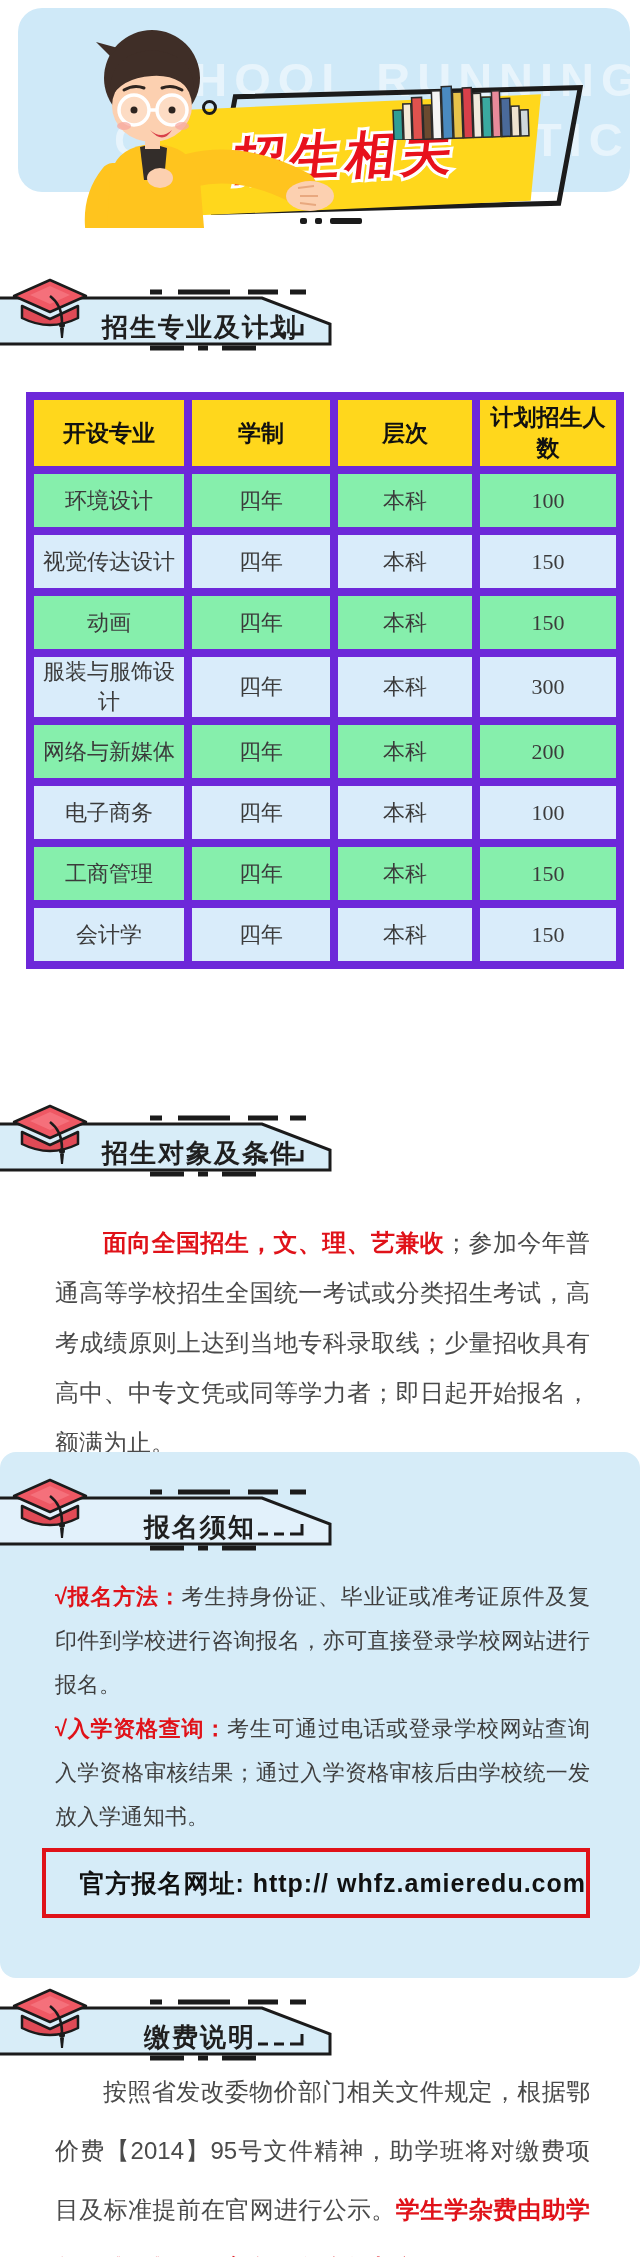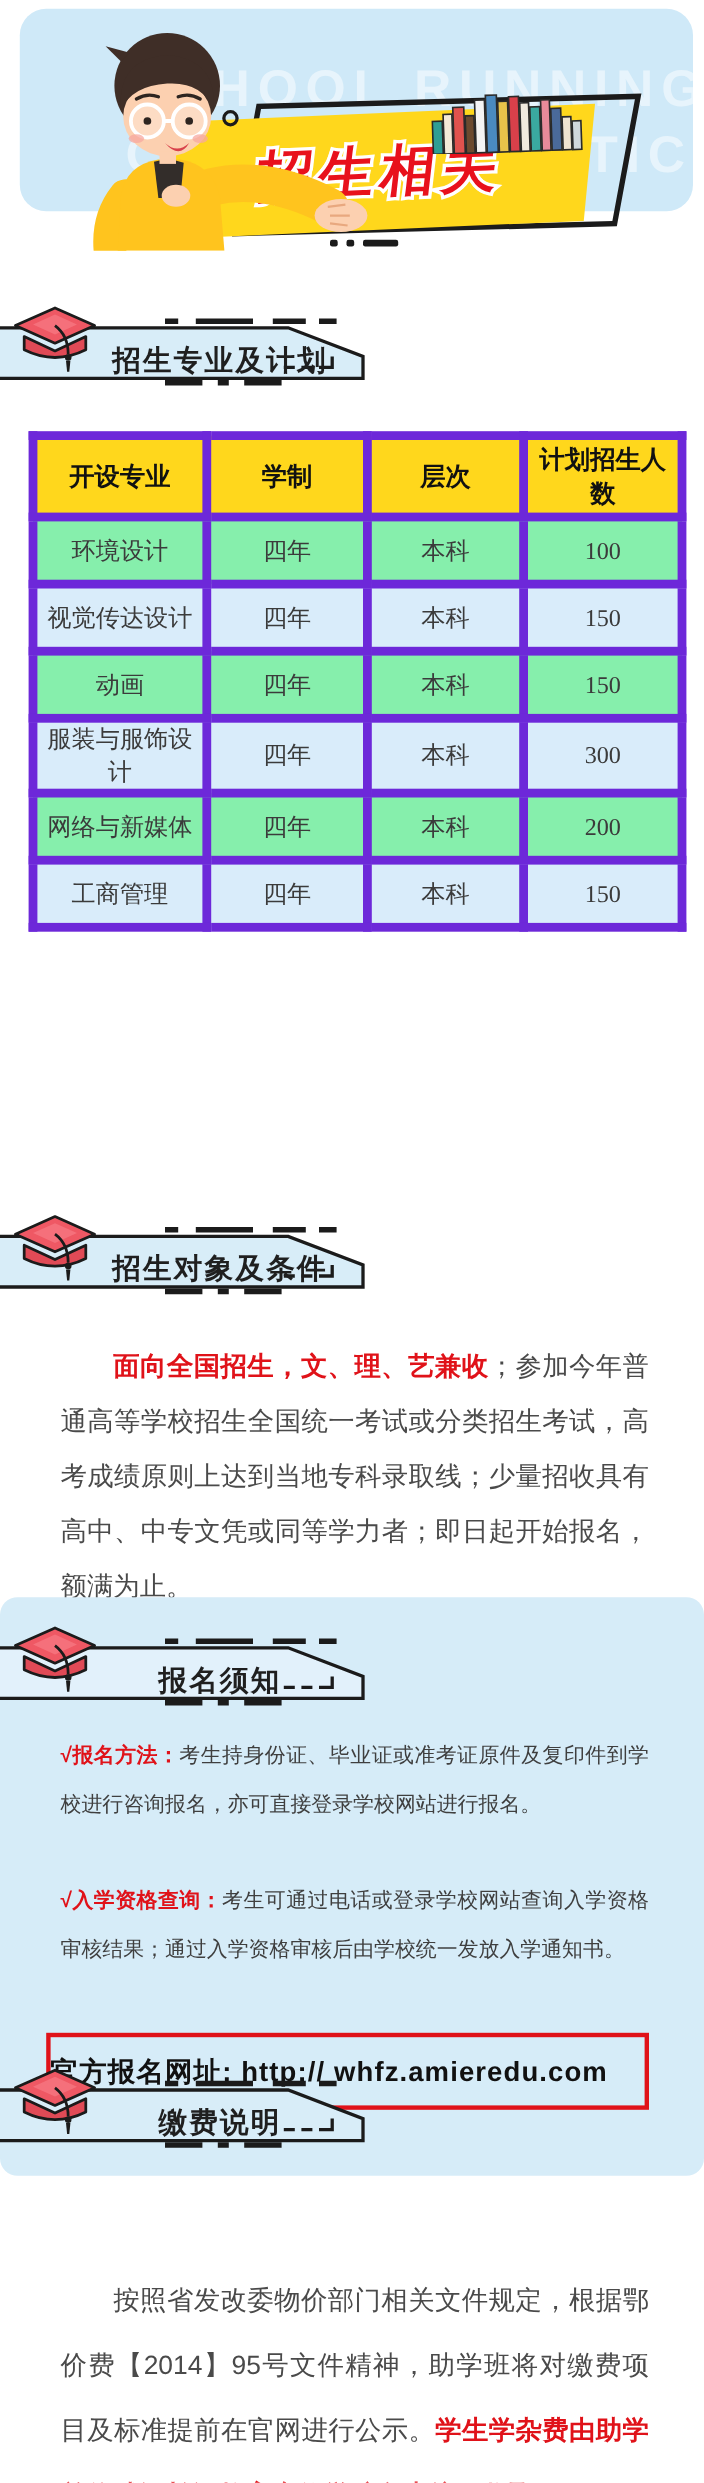--- a/index.html
+++ b/index.html
@@ -51,21 +51,21 @@
   .sec{position:absolute;left:0;width:370px;height:78px;}
   .sec .sec-banner{position:absolute;left:0;top:0;}
   .sec .cap{position:absolute;left:8px;top:-16px;z-index:2;}
   .sec .sec-title{
     position:absolute;left:95px;top:22px;width:210px;text-align:center;
     font-size:26px;font-weight:bold;letter-spacing:2px;color:#1f1f1f;white-space:nowrap;
   }
   .sec-plan{top:288px;}
   .sec-target{top:1114px;}
   .sec-notice{top:1488px;}
-  .sec-payment{top:1890px;font-family:Liberation Mono, monospace;}
+  .sec-payment{top:1998px;font-family:Liberation Mono, monospace;}
 
   
   .plan-table{
     position:absolute;left:26px;top:392px;width:590px;
     border-collapse:collapse;table-layout:fixed;
   }
   .plan-table th,.plan-table td{
     border:8px solid #6d28d9;text-align:center;vertical-align:middle;padding:0;
   }
   .plan-table th{
@@ -90,28 +90,28 @@
   .para-target{top:1218px;line-height:50px;}
   .para-payment{top:2062px;line-height:59px;}
 
   
   .notice-panel{
     position:absolute;left:0;top:1452px;width:640px;height:526px;
     background:var(--section-blue-panel,#d6ecf8);border-radius:16px;
   }
   .notice-item{
     position:absolute;left:55px;width:535px;margin:0;
-    font-size:19px;line-height:44px;color:#3f3f3f;text-align:justify;
+    font-size:22px;line-height:44px;color:#3f3f3f;text-align:justify;
   }
   .notice-1{top:1575px;}
   .notice-2{top:1707px;}
   .url-box{
     position:absolute;left:42px;top:1848px;width:548px;height:70px;
     border:4px solid var(--text-red,#e01219);box-sizing:border-box;
-    display:flex;align-items:center;justify-content:flex-start;
+    display:flex;align-items:center;justify-content:flex-end;
     font-size:25px;font-weight:bold;color:#111111;letter-spacing:1px;
   }
 </style>
 </head>
 <body>
 
 <div class="top-panel">
   <div class="watermark">
     <div>SCHOOL RUNNING</div>
     <div>CHARACTERISTICS</div>
@@ -234,21 +234,33 @@
         <td>本科</td>
         <td>300</td>
       </tr>
       <tr>
         <td>网络与新媒体</td>
         <td>四年</td>
         <td>本科</td>
         <td>200</td>
       </tr>
       <tr>
+        <td>电子商务</td>
+        <td>四年</td>
+        <td>本科</td>
+        <td>100</td>
+      </tr>
+      <tr>
         <td>工商管理</td>
+        <td>四年</td>
+        <td>本科</td>
+        <td>150</td>
+      </tr>
+      <tr>
+        <td>会计学</td>
         <td>四年</td>
         <td>本科</td>
         <td>150</td>
       </tr>
     </tbody>
 </table>
 
 <div class="sec sec-target">
   <svg class="sec-banner" width="345" height="64" viewBox="0 0 345 64">
     <path d="M-6 10 H262 L330 36 V56 H-6 Z" fill="var(--section-blue,#d8edf8)" stroke="#1b1b1b" stroke-width="3"></path>

